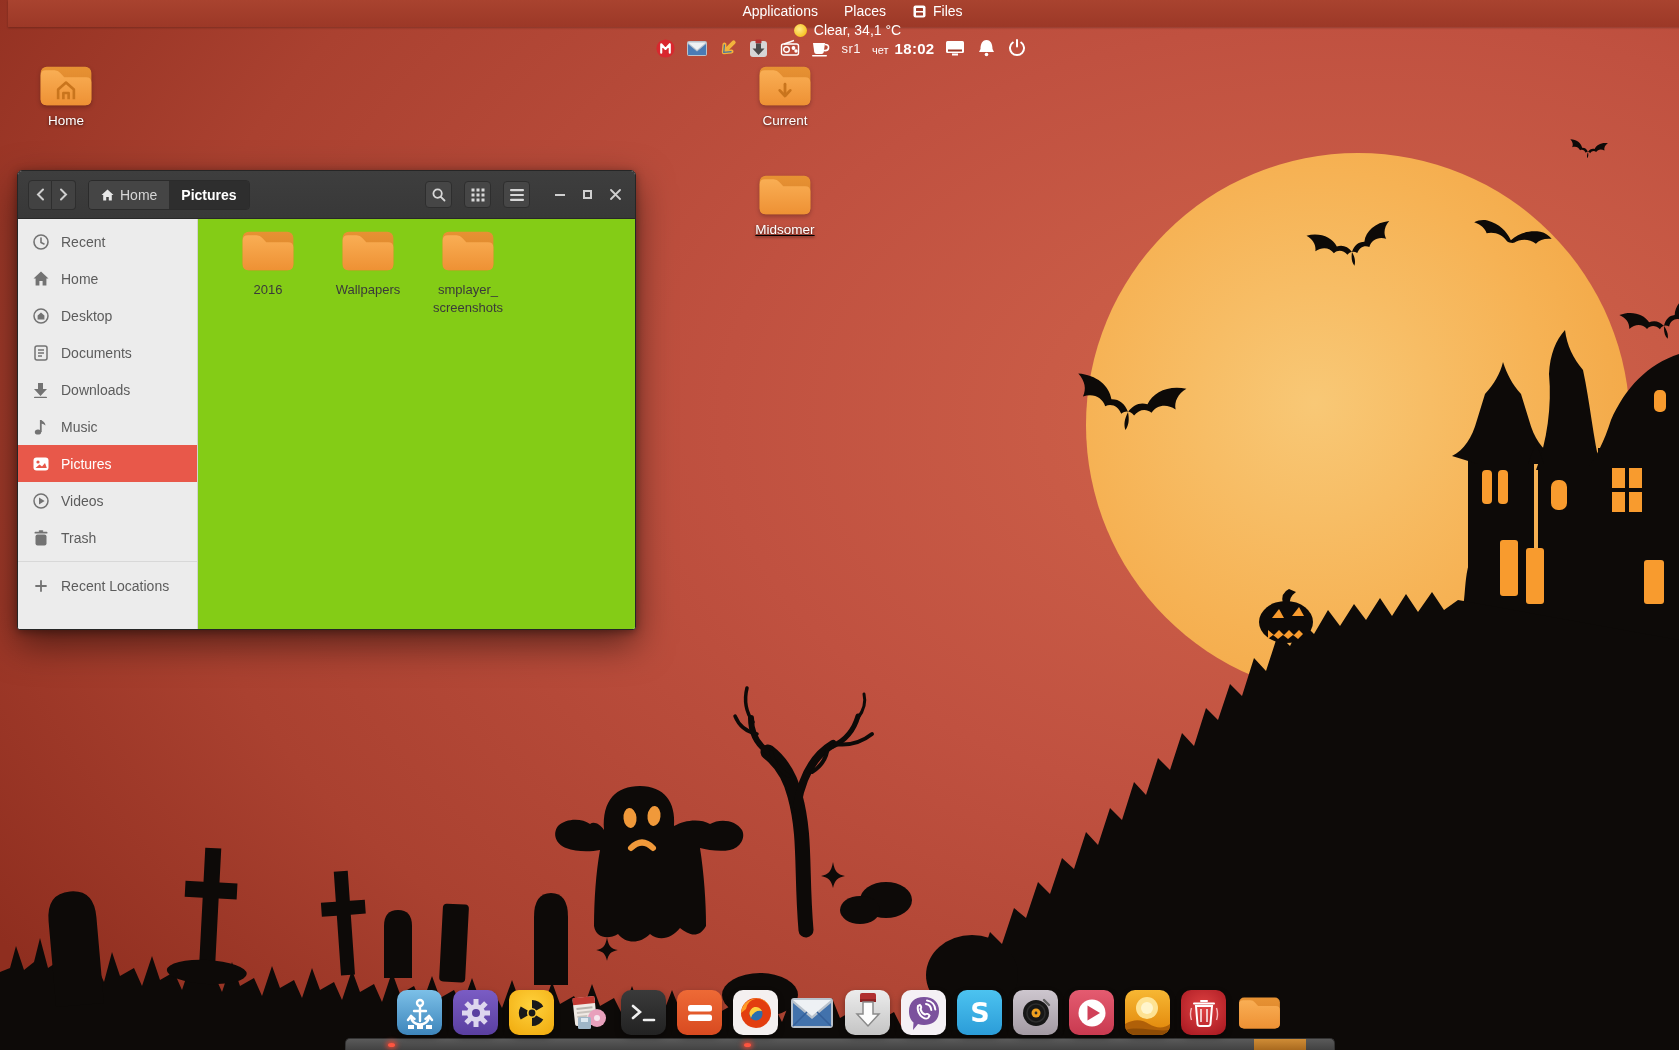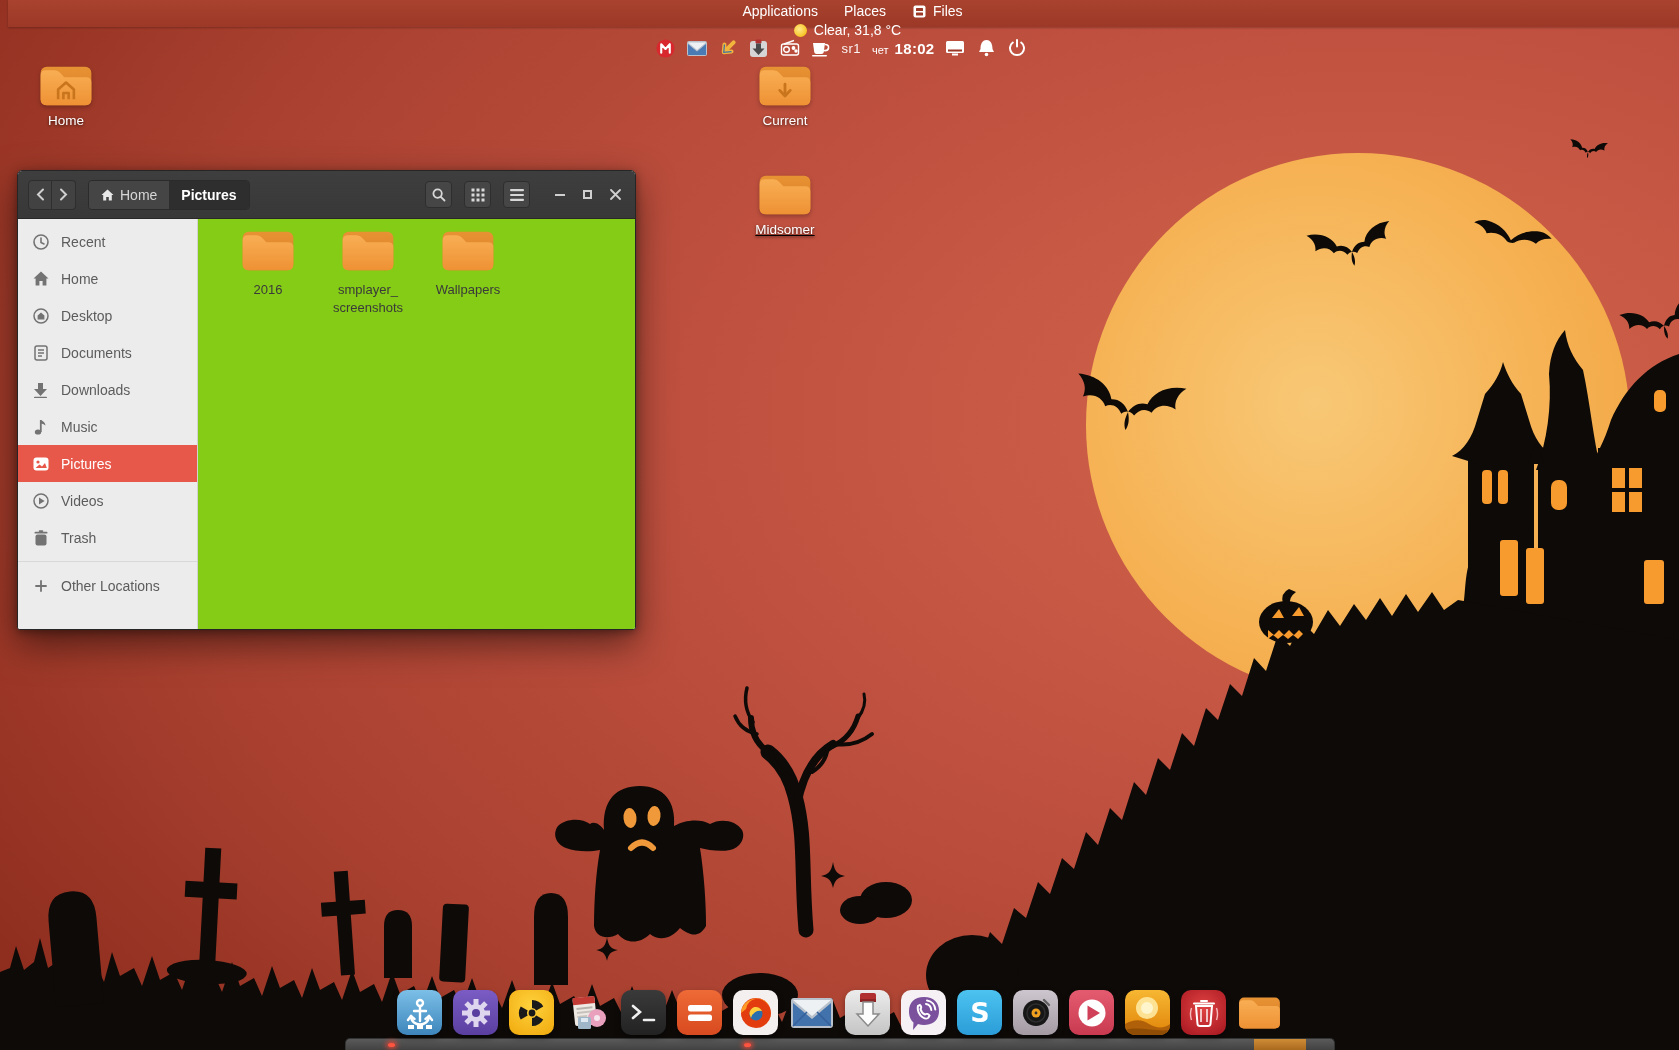--- a/index.html
+++ b/index.html
@@ -221,21 +221,21 @@
               <rect x="4" y="4" width="7" height="3" rx="0.5" fill="#9c3827"></rect>
               <rect x="4" y="8.5" width="7" height="3" rx="0.5" fill="#9c3827"></rect>
             </svg>
         </span>
         <span>Files</span>
       </div>
     </div>
 
     <div class="tb-center">
       <span class="sun-dot"></span>
-      <span>Clear, 31,8 °C</span>
+      <span>Clear, 34,1 °C</span>
     </div>
 
     <div class="tb-right">
       <span class="tray">
         <svg width="19" height="19" viewBox="-10 -10 20 20">
             <circle r="9.5" fill="#d9272e"></circle>
             <path d="M-4.5,4.5 V-4.5 L0,0.5 L4.5,-4.5 V4.5" stroke="#fff" stroke-width="2.2" fill="none" stroke-linecap="round" stroke-linejoin="round"></path>
           </svg>
       </span>
       <span class="tray">
@@ -484,42 +484,42 @@
             </span>
           <span>Trash</span>
         </div>
         <div class="sb-sep"></div>
         <div class="sb-item">
           <span class="sb-ic">
               <svg width="12" height="12" viewBox="0 0 12 12" stroke="currentColor" stroke-width="1.8" stroke-linecap="round">
                 <path d="M6,1 V11 M1,6 H11"></path>
               </svg>
             </span>
-          <span>Other Locations</span>
+          <span>Recent Locations</span>
         </div>
       </div>
 
       <div class="content">
         <div class="file-item">
           <svg class="folder" viewBox="0 0 64 52">
               <use href="#folderSym" width="64" height="52"></use>
             </svg>
           <div class="file-label">2016</div>
         </div>
         <div class="file-item">
           <svg class="folder" viewBox="0 0 64 52">
               <use href="#folderSym" width="64" height="52"></use>
             </svg>
-          <div class="file-label">smplayer_​screenshots</div>
+          <div class="file-label">Wallpapers</div>
         </div>
         <div class="file-item">
           <svg class="folder" viewBox="0 0 64 52">
               <use href="#folderSym" width="64" height="52"></use>
             </svg>
-          <div class="file-label">Wallpapers</div>
+          <div class="file-label">smplayer_​screenshots</div>
         </div>
       </div>
     </div>
   </div>
 
   <div class="dock">
     <div class="dock-item" style="background:linear-gradient(#7cc0e8,#3d85bb)">
       <svg width="30" height="32" viewBox="-15 -16 30 32">
           <g fill="none" stroke="#fff" stroke-width="2.4" stroke-linecap="round">
             <circle cx="0" cy="-10" r="3"></circle>

